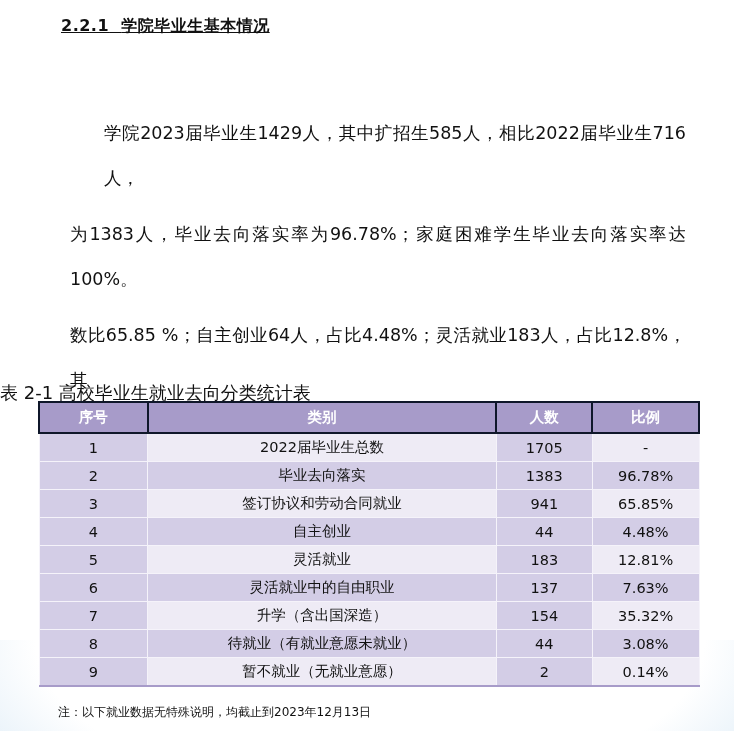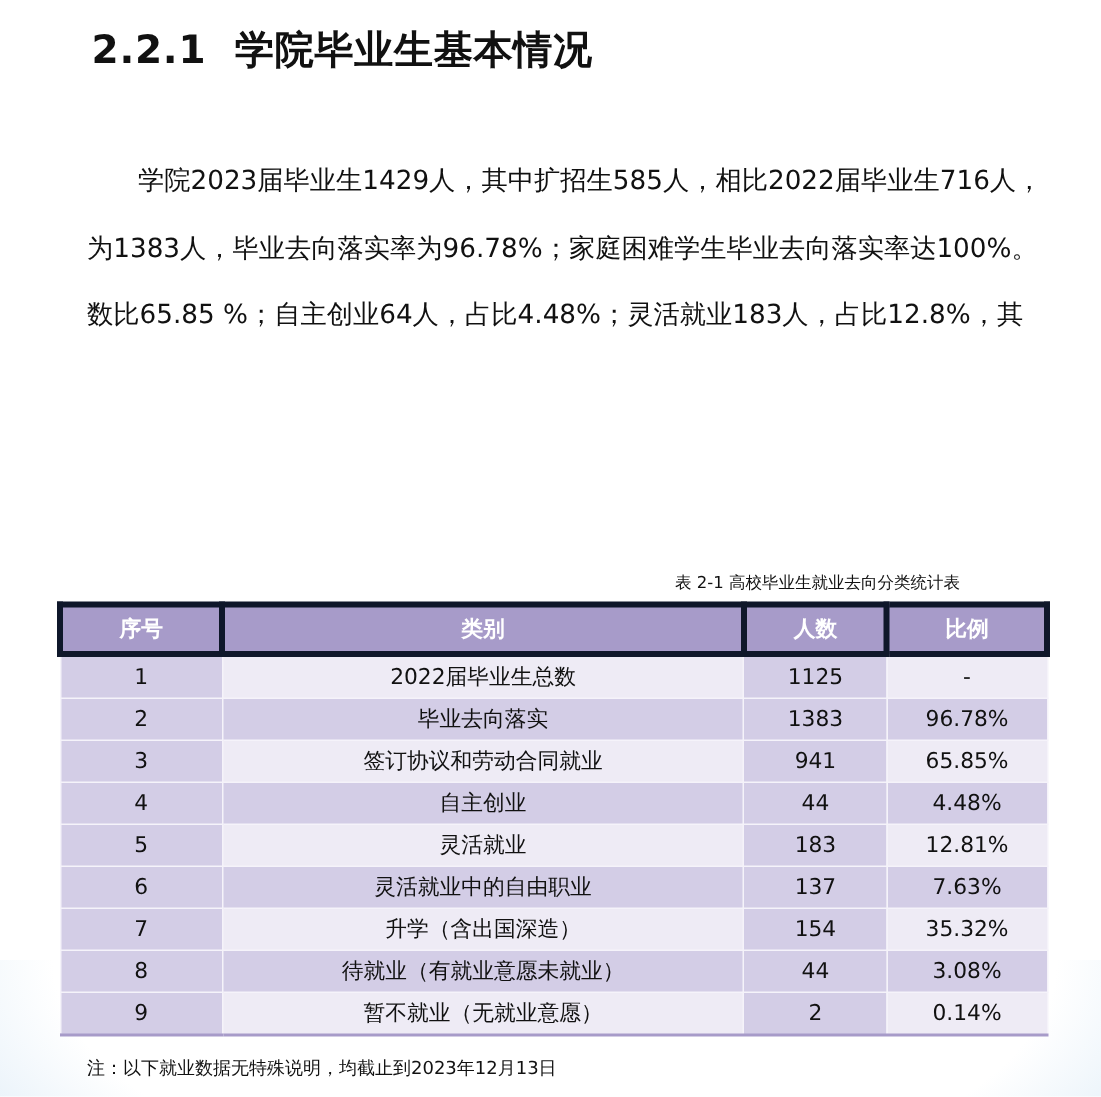--- a/index.html
+++ b/index.html
@@ -9,41 +9,42 @@
     font-family: "DejaVu Sans", "Liberation Sans", sans-serif;
     color: #111;
   }
   .bg-wave {
     position: absolute; left: -60px; top: 640px; width: 860px; height: 200px;
     background: radial-gradient(ellipse at 50% 0%, #ffffff 55%, #eaf3fa 70%, #dfeef8 100%);
     z-index: 0;
   }
   .title {
     position: absolute; left: 61px; top: 16px;
-    font-size: 26px; font-weight: bold; letter-spacing: 0.5px;
+    font-size: 16px; font-weight: bold; letter-spacing: 0.5px;
     z-index: 1;
+    text-decoration: underline;
   }
   .para {
     position: absolute; left: 58px; top: 99px; width: 640px;
     font-size: 17.5px; line-height: 44.6px; z-index: 1;
     text-align: justify;
   }
-  .para p { margin: 0; }
+  .para p { margin: 12px; }
   .para .indent { padding-left: 34px; }
   .caption {
-    position: absolute; left: 0; width: 640px; top: 381px; text-align: right;
-    font-size: 11px; z-index: 1;
+    position: absolute; left: 0; width: 640px; top: 381px; text-align: left;
+    font-size: 18px; z-index: 1;
   }
   table.data {
     position: absolute; left: 38px; top: 401px; width: 662px;
     border-collapse: collapse; z-index: 1; font-size: 14.5px;
   }
   table.data th {
     background: #A79BC9; color: #fff; font-weight: bold; height: 29px;
-    border: 4px solid #0f172a; padding: 0;
+    border: 2px solid #0f172a; padding: 0;
   }
   table.data td {
     height: 27px; text-align: center; padding: 0;
     border: 1px solid #f5f3fa;
   }
   table.data tr:last-child td { border-bottom: 2px solid #A79BC9; }
   .c-dark { background: #D3CDE6; }
   .c-light { background: #EEEBF5; margin-top: 21px; }
   col.c1 { width: 109px; } col.c2 { width: 350px; } col.c3 { width: 96px; } col.c4 { width: 107px; }
   .note {
@@ -80,21 +81,21 @@
       <th>序号</th>
       <th>类别</th>
       <th>人数</th>
       <th>比例</th>
     </tr>
   </thead>
   <tbody>
     <tr>
       <td class="c-dark">1</td>
       <td class="c-light">2022届毕业生总数</td>
-      <td class="c-dark">1125</td>
+      <td class="c-dark">1705</td>
       <td class="c-light">-</td>
     </tr>
     <tr>
       <td class="c-dark">2</td>
       <td class="c-dark">毕业去向落实</td>
       <td class="c-dark">1383</td>
       <td class="c-dark">96.78%</td>
     </tr>
     <tr>
       <td class="c-dark">3</td>

